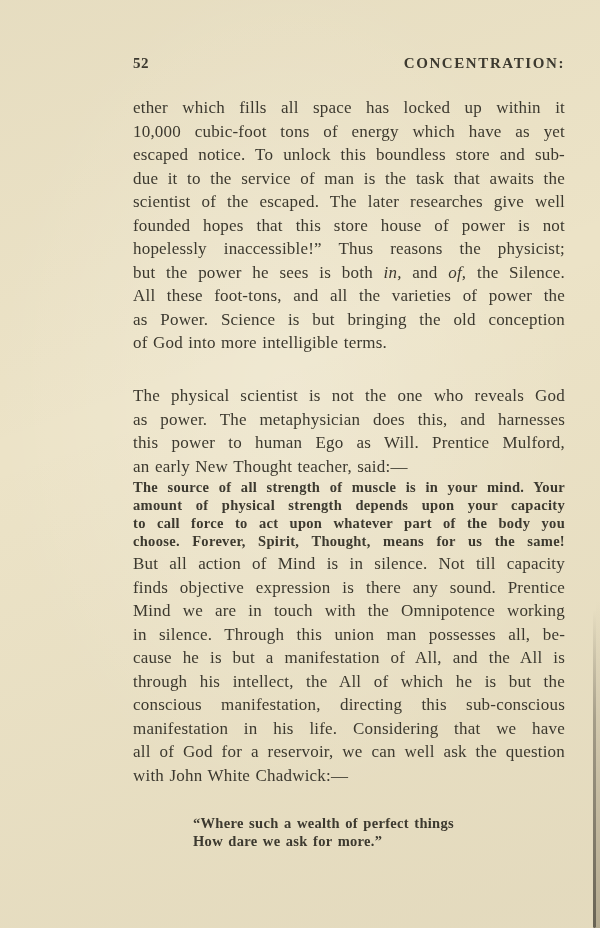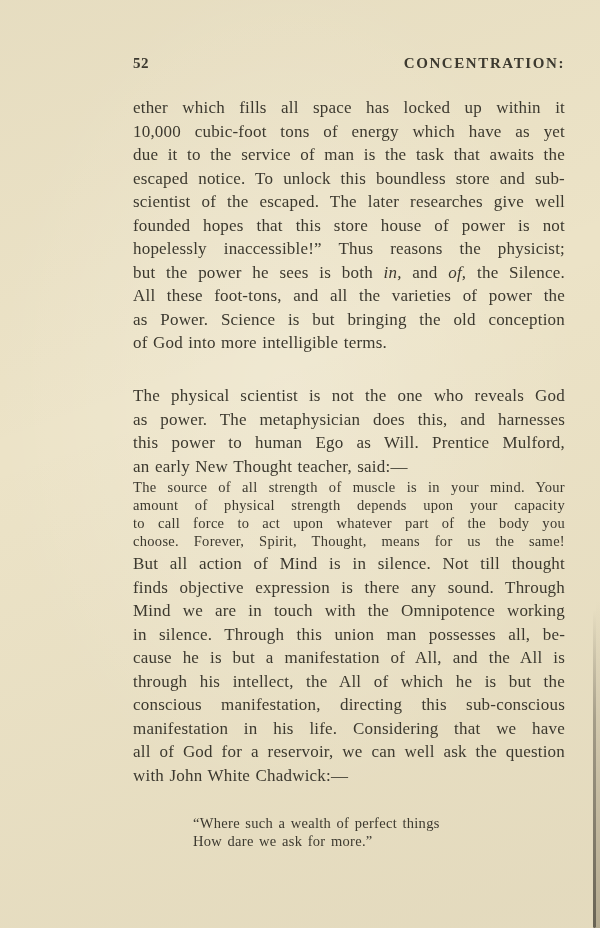--- a/index.html
+++ b/index.html
@@ -63,21 +63,21 @@
     text-align:justify;
     text-align-last:justify;
     white-space:normal;
   }
   .para.plain-last .line:last-child{
     text-align-last:left;
   }
   .para.small{
     font-size:14.5px;
     line-height:18px;
-    font-weight:normal;
+    font-weight:bold;
     letter-spacing:0.3px;
     word-spacing:1.5px;
   }
   .para.verse{
     left:60px; right:auto; width:372px;
   }
   .para.verse .line{
     text-align:center;
     text-align-last:left;
   }
@@ -96,22 +96,22 @@
   <div class="column">
 
     <div class="page-header">
       <span class="page-number">52</span>
       <span class="running-title">CONCENTRATION:</span>
     </div>
 
     <div class="para p1 plain-last">
         <div class="line">ether which fills all space has locked up within it</div>
         <div class="line">10,000 cubic-foot tons of energy which have as yet</div>
+        <div class="line">escaped notice. To unlock this boundless store and sub-</div>
         <div class="line">due it to the service of man is the task that awaits the</div>
-        <div class="line">escaped notice. To unlock this boundless store and sub-</div>
         <div class="line">scientist of the escaped. The later researches give well</div>
         <div class="line">founded hopes that this store house of power is not</div>
         <div class="line">hopelessly inaccessible!” Thus reasons the physicist;</div>
         <div class="line">but the power he sees is both <i>in,</i> and <i>of,</i> the Silence.</div>
         <div class="line">All these foot-tons, and all the varieties of power the</div>
         <div class="line">as Power. Science is but bringing the old conception</div>
         <div class="line">of God into more intelligible terms.</div>
       </div>
 
     <div class="para p2 plain-last">
@@ -122,22 +122,22 @@
       </div>
 
     <div class="para quote small">
         <div class="line">The source of all strength of muscle is in your mind. Your</div>
         <div class="line">amount of physical strength depends upon your capacity</div>
         <div class="line">to call force to act upon whatever part of the body you</div>
         <div class="line">choose. Forever, Spirit, Thought, means for us the same!</div>
       </div>
 
     <div class="para p3 plain-last">
-        <div class="line">But all action of Mind is in silence. Not till thought</div>
-        <div class="line">finds objective expression is there any sound. Through</div>
+        <div class="line">But all action of Mind is in silence. Not till capacity</div>
+        <div class="line">finds objective expression is there any sound. Prentice</div>
         <div class="line">Mind we are in touch with the Omnipotence working</div>
         <div class="line">in silence. Through this union man possesses all, be-</div>
         <div class="line">cause he is but a manifestation of All, and the All is</div>
         <div class="line">through his intellect, the All of which he is but the</div>
         <div class="line">conscious manifestation, directing this sub-conscious</div>
         <div class="line">manifestation in his life. Considering that we have</div>
         <div class="line">all of God for a reservoir, we can well ask the question</div>
         <div class="line">with John White Chadwick:—</div>
       </div>
 

